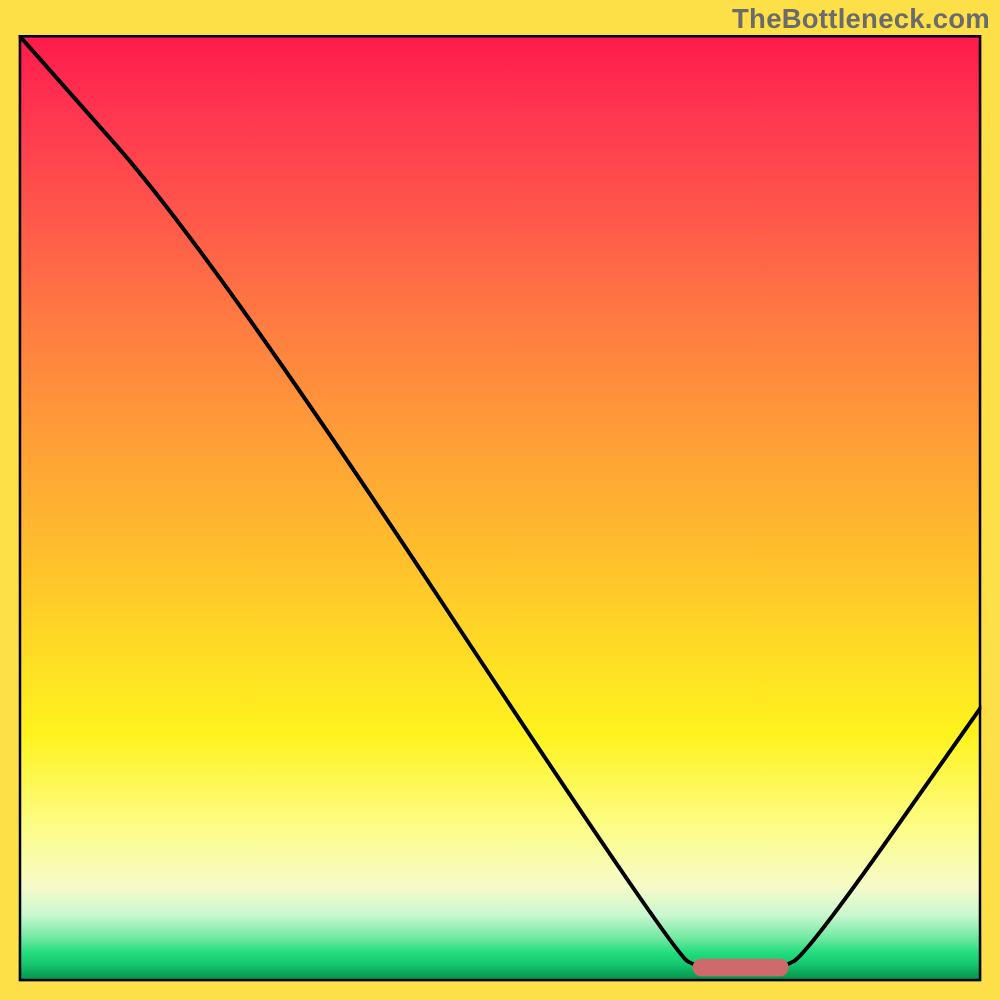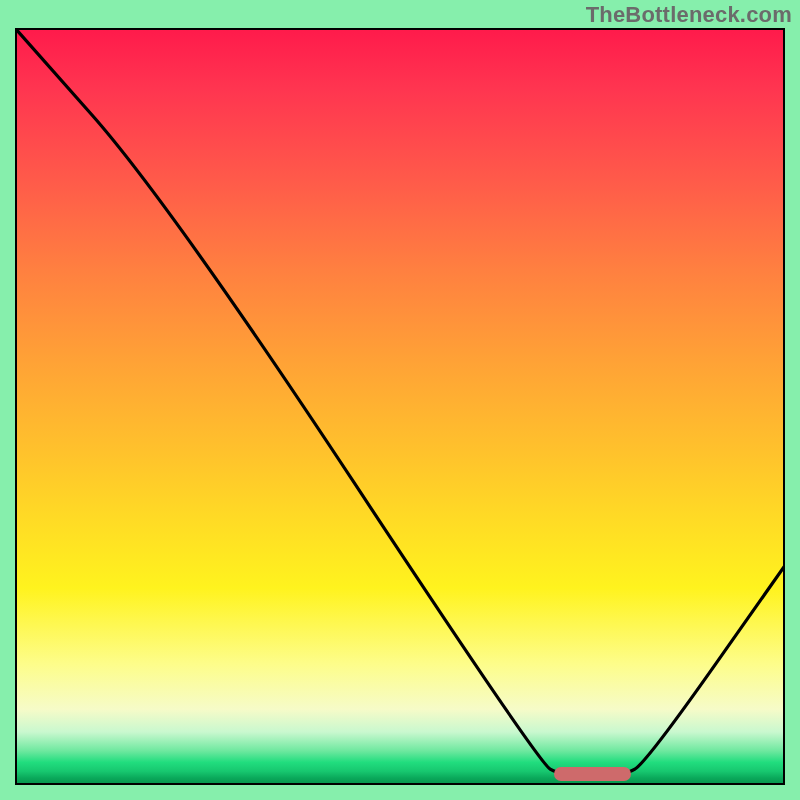--- a/index.html
+++ b/index.html
@@ -1,21 +1,21 @@
 <!DOCTYPE html>
 <html><head>
 <meta charset="utf-8">
 <style>
   * { margin: 0; padding: 0; box-sizing: border-box; }
   html, body { width: 800px; height: 800px; overflow: hidden; }
   .frame {
     position: relative;
     width: 800px;
     height: 800px;
-    background: #86efac;
+    background: #fde047;
   }
   .watermark {
     position: absolute;
     top: 2px;
     right: 8px;
     font-family: Arial, Helvetica, sans-serif;
     font-size: 22px;
     font-weight: bold;
     color: #6b6b6b;
     letter-spacing: 0.2px;

